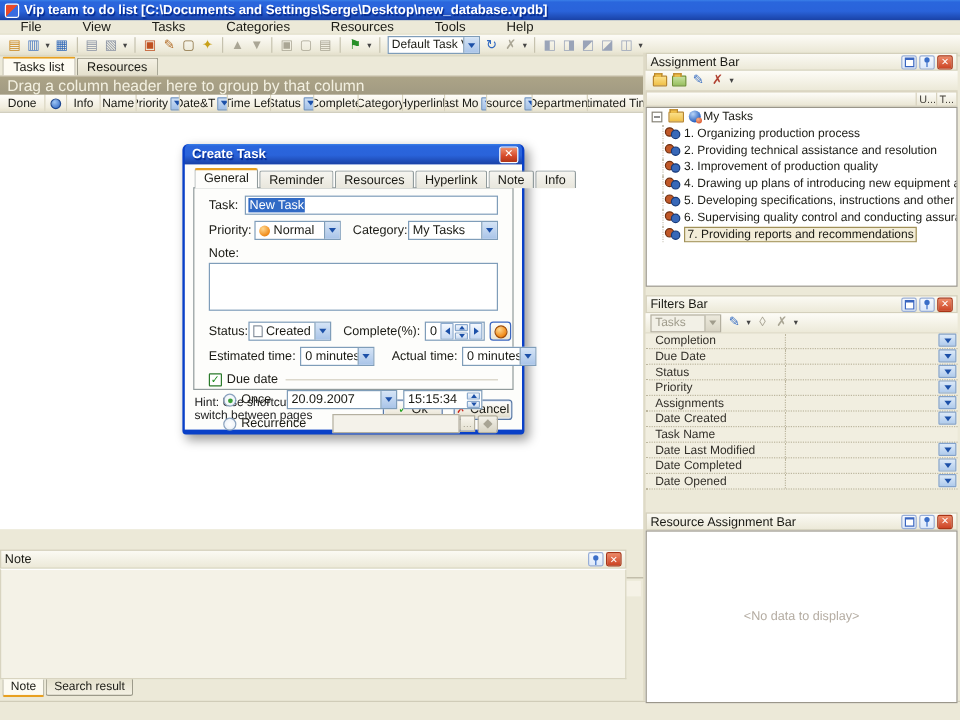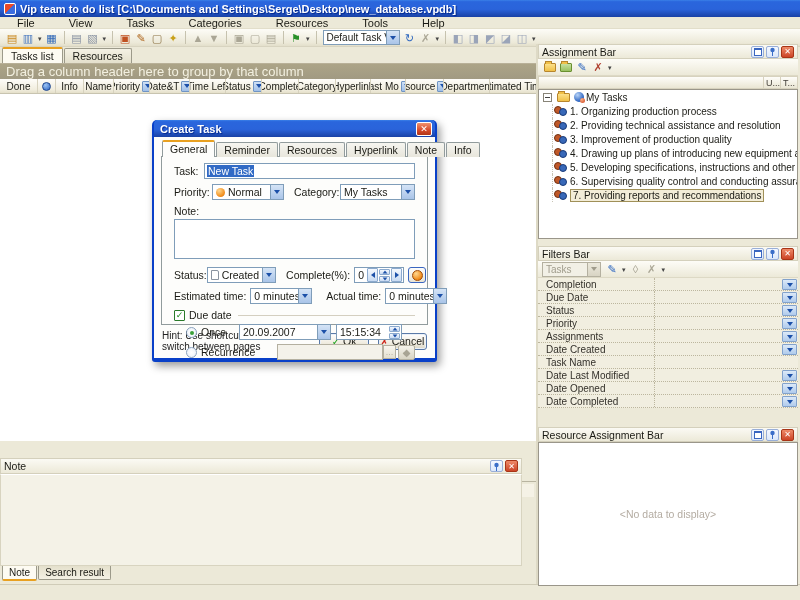--- a/index.html
+++ b/index.html
@@ -92,21 +92,21 @@
   .expander::before { content:""; position:absolute; left:1px; top:3px; width:5px; height:1px; background:#444; }
   .ball { width:10px; height:10px; border-radius:50%; background:radial-gradient(circle at 35% 30%,#b8d4f8,#2a62c0 70%,#183a78); position:relative; margin:0 2px; flex:none; }
   .ball::after { content:""; position:absolute; right:-1px; bottom:-1px; width:5px; height:5px; border-radius:50%; background:radial-gradient(circle at 35% 30%,#f8b088,#d04018); }
   .people { width:14px; height:11px; position:relative; margin:0 3px 0 0; flex:none; }
   .people::before { content:""; position:absolute; left:1px; top:0; width:6px; height:6px; border-radius:50%; background:#c05828; border:1px solid #703010; }
   .people::after { content:""; position:absolute; left:6px; top:2px; width:6px; height:6px; border-radius:50%; background:#3868b8; border:1px solid #183a78; }
   .tindent { width:14px; flex:none; border-right:1px dotted #c8c4b4; align-self:stretch; }
 
   
   .filt-rows { position:absolute; width:260px; background:#f1eee0; }
-  .frow { height:13px; display:flex; align-items:flex-end; border-bottom:1px dotted #bcb69e; }
+  .frow { height:13px; display:flex; align-items:flex-start; border-bottom:1px dotted #bcb69e; }
   .frow .fname { width:45%; padding-left:8px; font-size:10px; color:#33302a; border-right:1px dotted #bcb69e; height:100%; display:flex; align-items:center; }
   .frow .fval { flex:1; height:100%; }
   .fchev { width:15px; height:11px; margin-right:1px; background:linear-gradient(#dcE9f8,#b0cbec); border:1px solid #82a2cc; border-radius:1px;
     display:flex; align-items:center; justify-content:center; flex:none; }
   .dis-combo { display:flex; align-items:center; height:15px; border:1px solid #b4b0a0; background:#f2f0e6; margin-right:3px; }
   .dis-combo .val { font-size:10px; color:#a09c8c; padding:0 3px; width:44px; }
   .dis-combo .dd-btn { background:linear-gradient(#ece9dc,#d8d4c4); border-left:1px solid #b4b0a0; }
   .dis-combo .tri-d { border-top-color:#a09c8c; }
 
   
@@ -466,28 +466,28 @@
         <div class="fval"></div>
       </div>
     <div class="frow">
         <div class="fname">Date Last Modified</div>
         <div class="fval"></div>
         <div class="fchev">
           <div class="tri-d"></div>
         </div>
       </div>
     <div class="frow">
+        <div class="fname">Date Completed</div>
+        <div class="fval"></div>
+        <div class="fchev">
+          <div class="tri-d"></div>
+        </div>
+      </div>
+    <div class="frow">
         <div class="fname">Date Opened</div>
-        <div class="fval"></div>
-        <div class="fchev">
-          <div class="tri-d"></div>
-        </div>
-      </div>
-    <div class="frow">
-        <div class="fname">Date Completed</div>
         <div class="fval"></div>
         <div class="fchev">
           <div class="tri-d"></div>
         </div>
       </div>
   </div>
 
   <div class="bar-header" style="left:538px; top:427px;">
     <div class="lbl">Resource Assignment Bar</div>
     <div class="hicon mini"></div>

